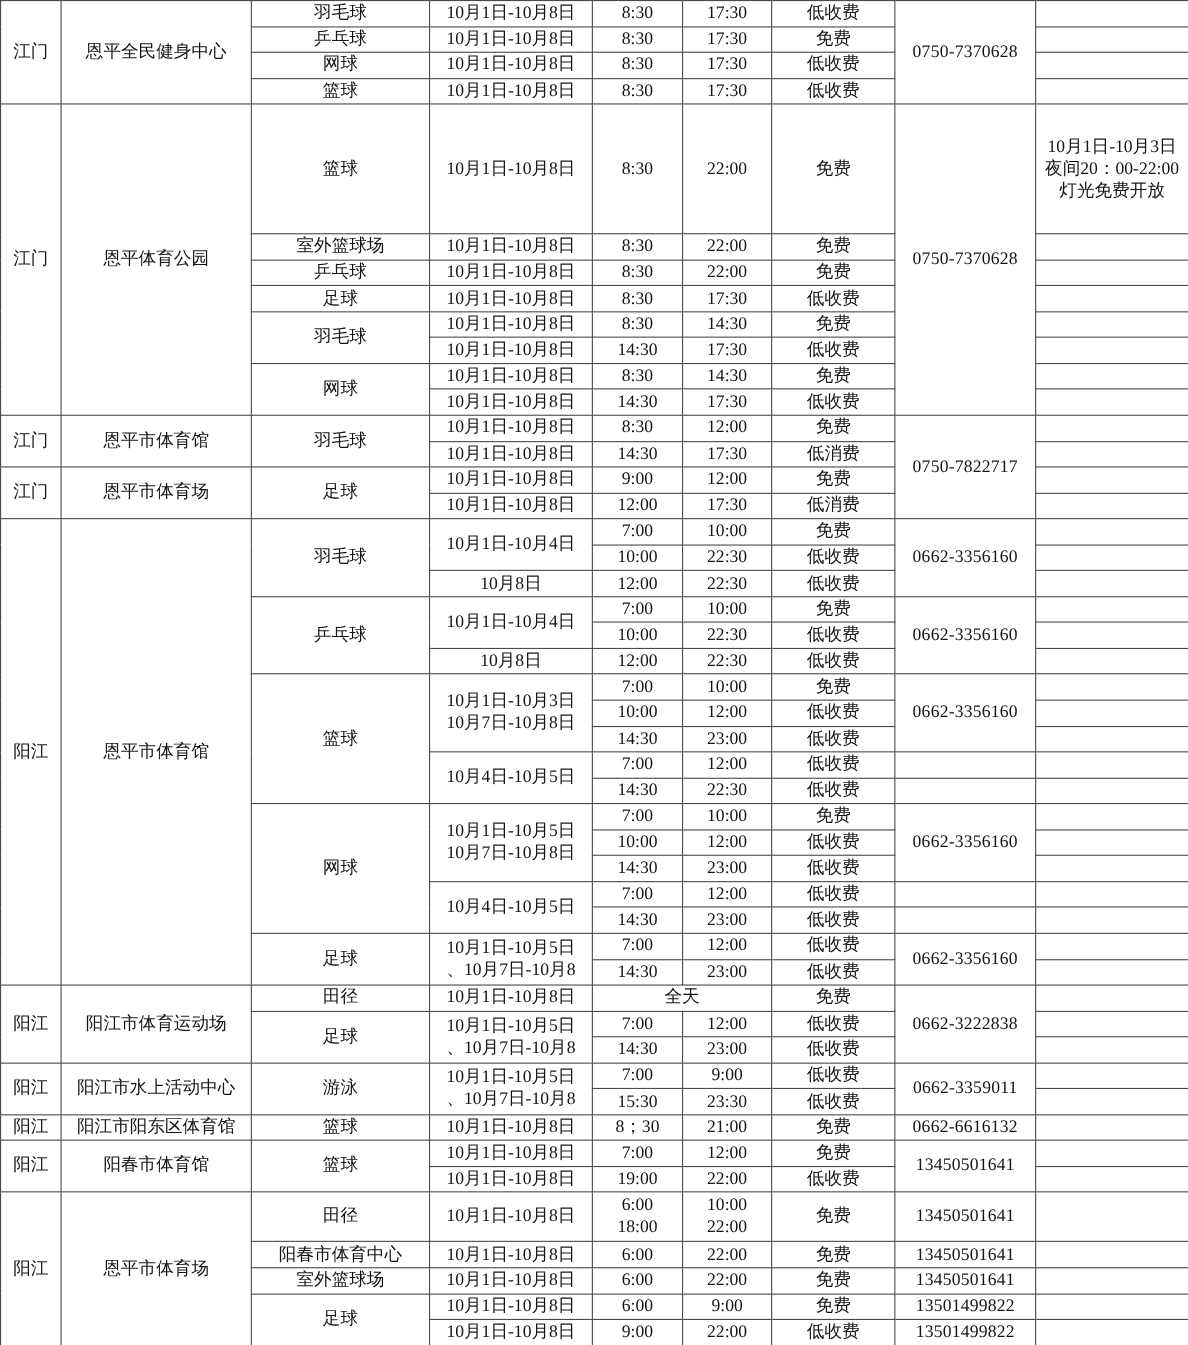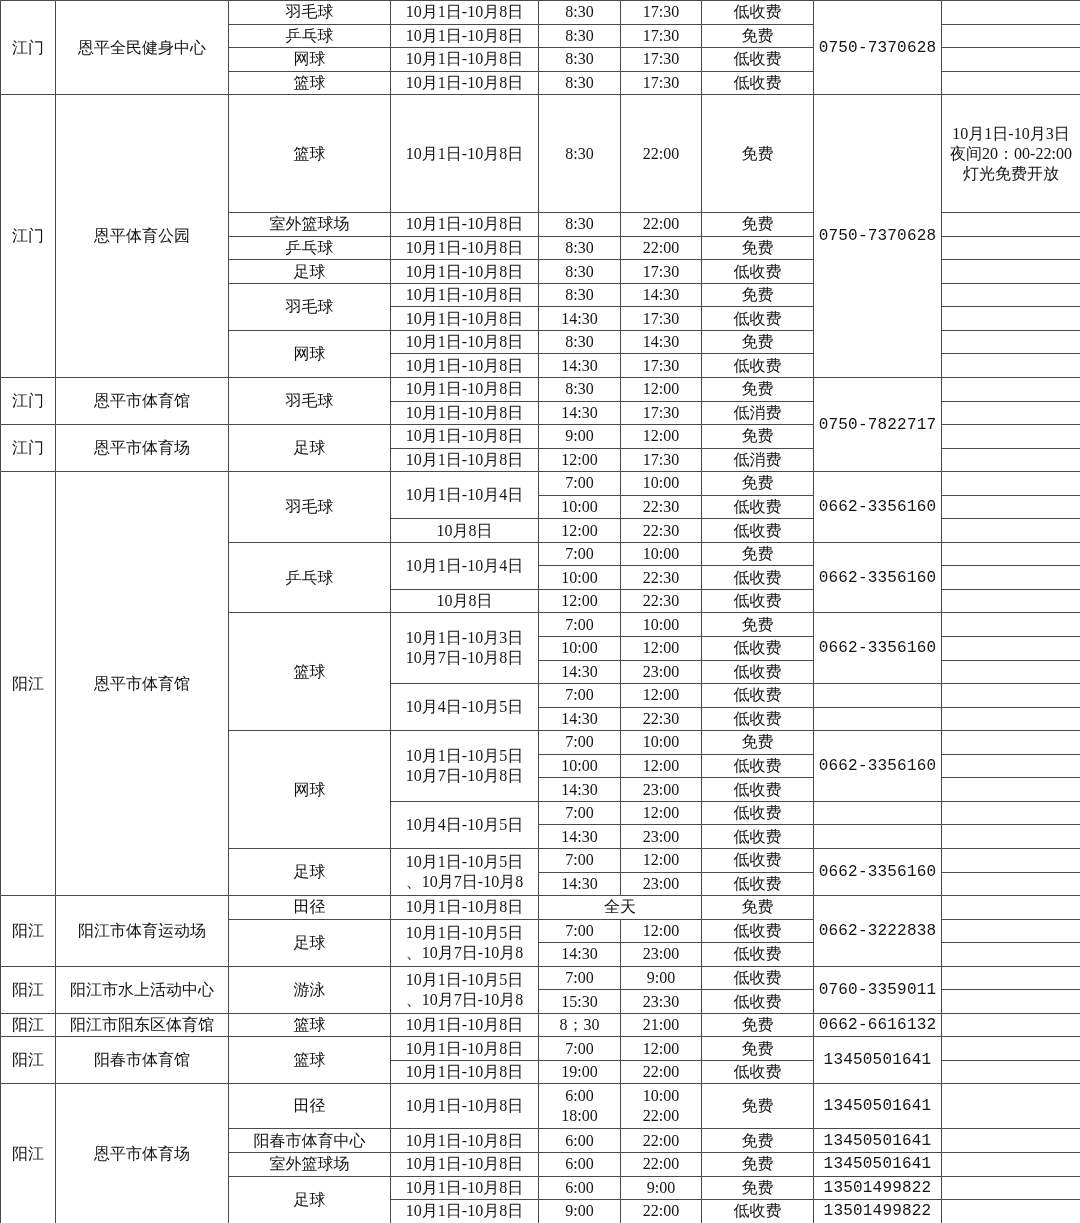--- a/index.html
+++ b/index.html
@@ -14,21 +14,21 @@
   }
   table.grid tr{height:23.55px;}
   table.grid td{
     border:1px solid #4a4a4a;
     text-align:center;vertical-align:middle;
     padding:0 2px;line-height:1.25;
     white-space:pre-line;overflow:hidden;
     word-break:normal;
   }
   td.col8{padding:0 12px;}
-  td.col7{letter-spacing:0.2px;font-family:Liberation Mono, monospace;}
+  td.col7{letter-spacing:0.2px;}
 </style>
 </head>
 <body>
 
 <div class="sheet">
   <table class="grid">
     <colgroup>
       <col style="width:55px">
         <col style="width:173px">
         <col style="width:162px">
@@ -340,21 +340,21 @@
         </tr>
         <tr>
           <td rowspan="2" class="col0">阳江</td>
           <td rowspan="2" class="col1">阳江市水上活动中心</td>
           <td rowspan="2" class="col2">游泳</td>
           <td rowspan="2" class="col3">10月1日-10月5日
 、10月7日-10月8</td>
           <td class="col4">7:00</td>
           <td class="col5">9:00</td>
           <td class="col6">低收费</td>
-          <td rowspan="2" class="col7">0760-3359011</td>
+          <td rowspan="2" class="col7">0662-3359011</td>
           <td class="col8"></td>
         </tr>
         <tr>
           <td class="col4">15:30</td>
           <td class="col5">23:30</td>
           <td class="col6">低收费</td>
           <td class="col8"></td>
         </tr>
         <tr>
           <td class="col0">阳江</td>

